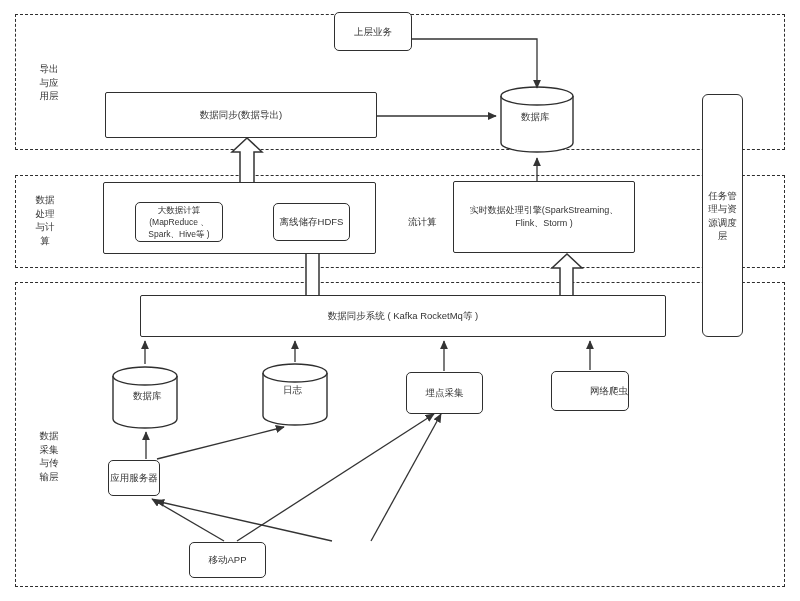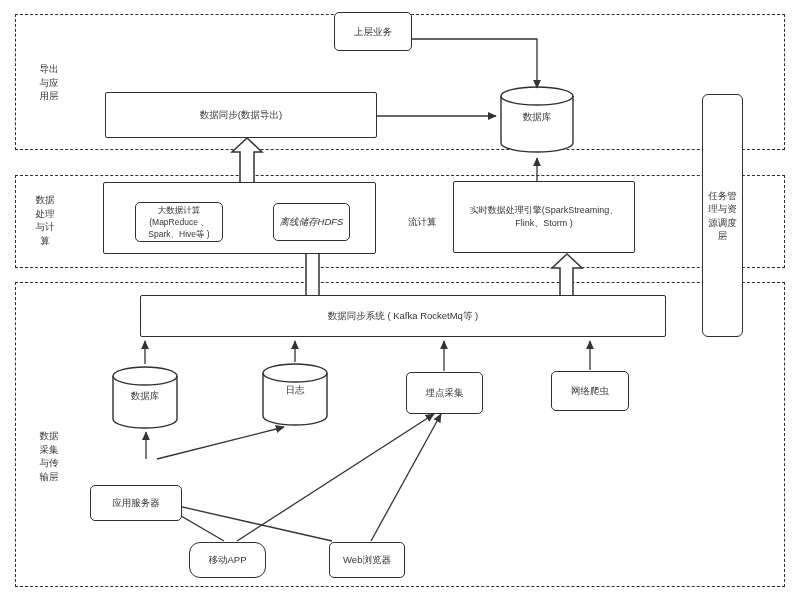--- a/index.html
+++ b/index.html
@@ -11,21 +11,21 @@
   .vlabel{position:absolute;text-align:center;white-space:pre-line;font-size:9.5px;line-height:13.5px;color:#333;}
   .node{
     position:absolute;background:#fff;border:1.5px solid #2f2f2f;border-radius:5px;
     display:flex;align-items:center;justify-content:center;text-align:center;
     font-size:9.5px;color:#333;box-sizing:border-box;
   }
   .node span{white-space:pre-line;line-height:12px;display:block;}
   .sharp{border-radius:2px;}
   .small-text span{font-size:8.5px;line-height:12px;}
   .rt span{font-size:9px;line-height:13px;}
-  .cyl-label{position:absolute;text-align:center;font-size:9.5px;color:#333;}
+  .cyl-label{position:absolute;text-align:left;font-size:9.5px;color:#333;padding-left:20px;}
   .plain-label{position:absolute;text-align:left;font-size:9.5px;color:#333;}
   svg{position:absolute;left:0;top:0;}
 </style>
 </head>
 <body>
 
 <div id="canvas">
 
   <div class="layer" style="left:15px;top:14px;width:768px;height:134px;"></div>
   <div class="layer" style="left:15px;top:175px;width:768px;height:91px;"></div>
@@ -101,52 +101,49 @@
   </div>
 
   <div class="node sharp" style="left:103px;top:182px;width:273px;height:72px;"></div>
 
   <div class="node small-text" style="left:135px;top:202px;width:88px;height:40px;">
     <span>大数据计算
 (MapReduce 、
 Spark、Hive等 )</span>
   </div>
 
-  <div class="node" style="left:273px;top:203px;width:77px;height:38px;font-style:italic;">
+  <div class="node" style="left:273px;top:203px;width:77px;height:38px;">
     <span>离线储存HDFS</span>
   </div>
 
   <div class="plain-label" style="left:408px;top:216px;width:44px;">流计算</div>
 
   <div class="node sharp rt" style="left:453px;top:181px;width:182px;height:72px;">
     <span>实时数据处理引擎(SparkStreaming、
 Flink、Storm )</span>
   </div>
 
   <div class="node sharp" style="left:107px;top:295px;width:526px;height:42px;margin-left:33px;">
     <span>数据同步系统 ( Kafka RocketMq等 )</span>
   </div>
 
   <div class="node" style="left:406px;top:372px;width:77px;height:42px;">
     <span>埋点采集</span>
   </div>
 
-  <div class="node" style="left:551px;top:371px;width:78px;height:40px;">
+  <div class="node" style="left:551px;top:371px;width:78px;height:40px;justify-content:flex-end;">
     <span>网络爬虫</span>
   </div>
 
-  <div class="node" style="left:90px;top:460px;width:92px;height:36px;margin-top:25px;">
+  <div class="node" style="left:108px;top:460px;width:52px;height:36px;">
     <span>应用服务器</span>
   </div>
 
-  <div class="node" style="left:189px;top:542px;width:77px;height:36px;border-radius:11px;">
+  <div class="node" style="left:189px;top:542px;width:77px;height:36px;">
     <span>移动APP</span>
   </div>
 
-  <div class="node" style="left:329px;top:542px;width:76px;height:36px;">
-    <span>Web浏览器</span>
-  </div>
 
   <div class="cyl-label" style="left:501px;top:111px;width:72px;">数据库</div>
   <div class="cyl-label" style="left:113px;top:390px;width:64px;">数据库</div>
   <div class="cyl-label" style="left:263px;top:384px;width:64px;">日志</div>
 
 </div>
 
 </body></html>

